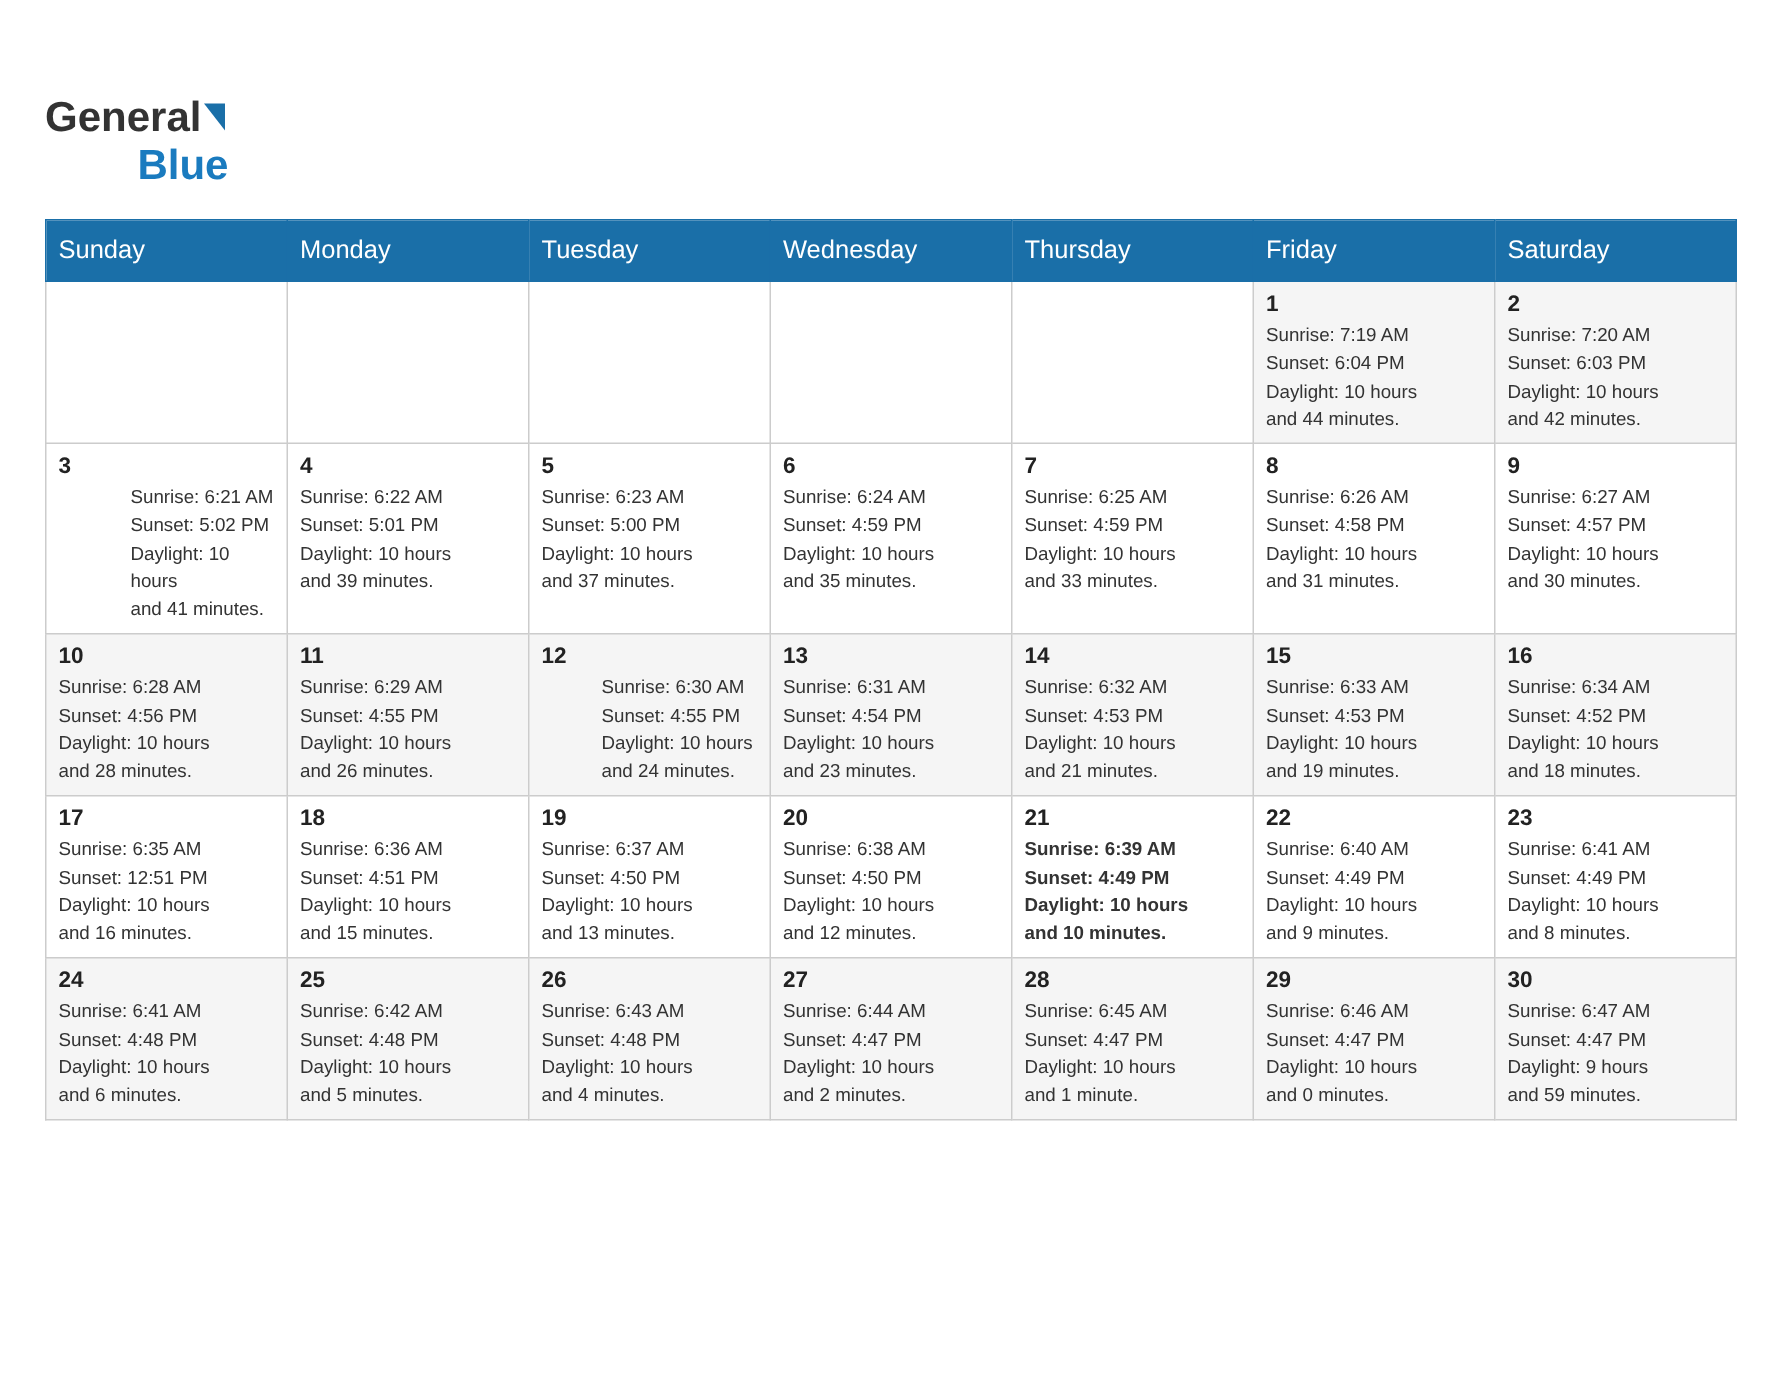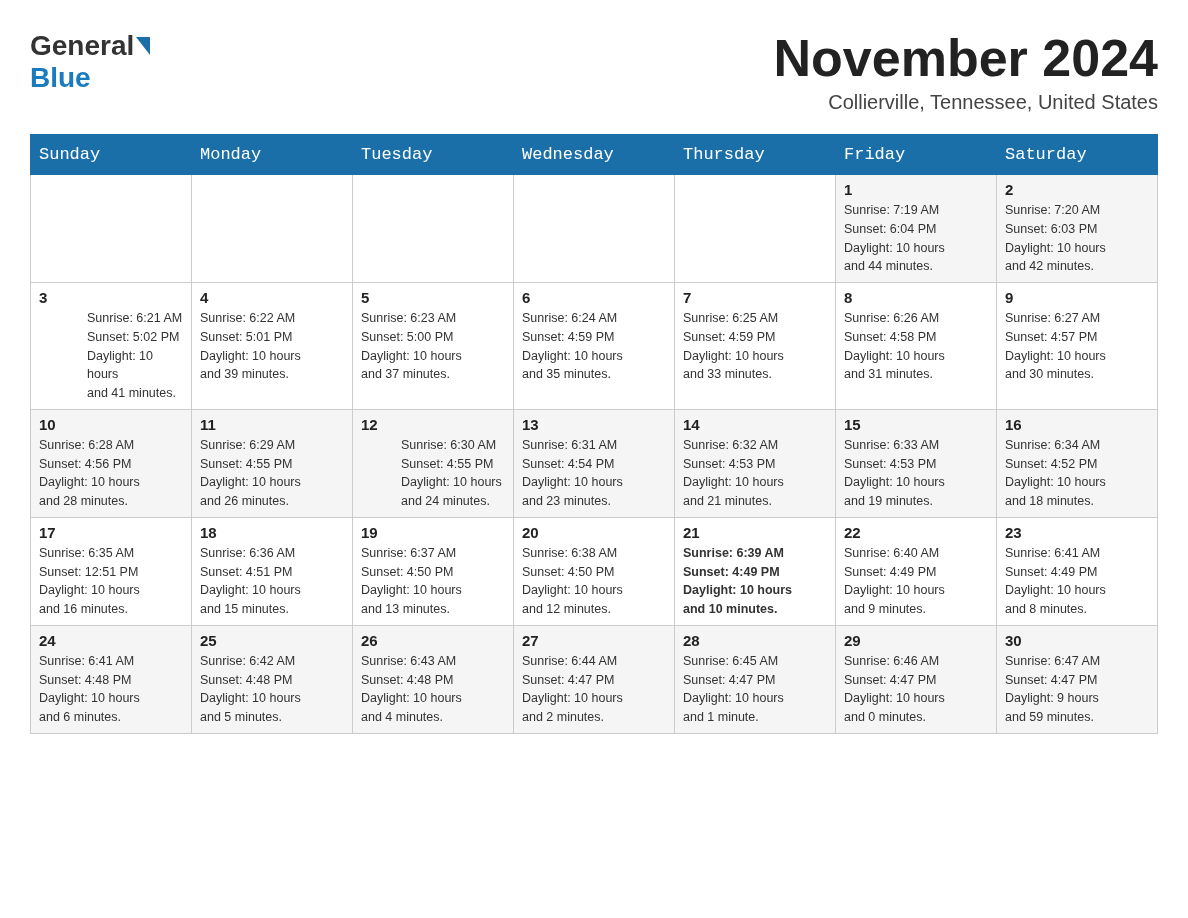--- a/index.html
+++ b/index.html
@@ -12,21 +12,22 @@
     }
     .header {
       display: flex;
       justify-content: space-between;
       align-items: flex-start;
       margin-bottom: 20px;
     }
     .logo {
       display: flex;
       flex-direction: column;
-      align-items: flex-start;
+      align-items: flex-end;
+      margin-top: 32px;
     }
     .logo-text {
       display: flex;
       align-items: center;
       font-size: 28px;
       font-weight: bold;
       color: #333;
     }
     .logo-general { color: #333; }
     .logo-arrow {
@@ -62,21 +63,20 @@
       border-collapse: collapse;
     }
     .calendar th {
       background: #1a6fa8;
       color: #fff;
       font-size: 17px;
       font-weight: normal;
       padding: 10px 8px;
       text-align: left;
       border: 1px solid #1a6fa8;
-      font-family: Liberation Mono, monospace;
     }
     .calendar td {
       border: 1px solid #ccc;
       vertical-align: top;
       padding: 6px 8px;
       width: 14.28%;
       min-height: 100px;
       font-size: 13px;
       color: #333;
       background: #fff;
@@ -112,24 +112,20 @@
 <div class="header">
   <div class="logo">
     <div class="logo-text">
       <span class="logo-general">General</span>
       <span class="logo-arrow"></span>
     </div>
     <div>
       <span class="logo-blue">Blue</span>
     </div>
   </div>
-  <div class="title-block">
-    <div class="month-title">November 2024</div>
-    <div class="location">Collierville, Tennessee, United States</div>
-  </div>
 </div>
 
 <table class="calendar">
   <thead>
     <tr>
     <th>Sunday</th>
         <th>Monday</th>
         <th>Tuesday</th>
         <th>Wednesday</th>
         <th>Thursday</th>

